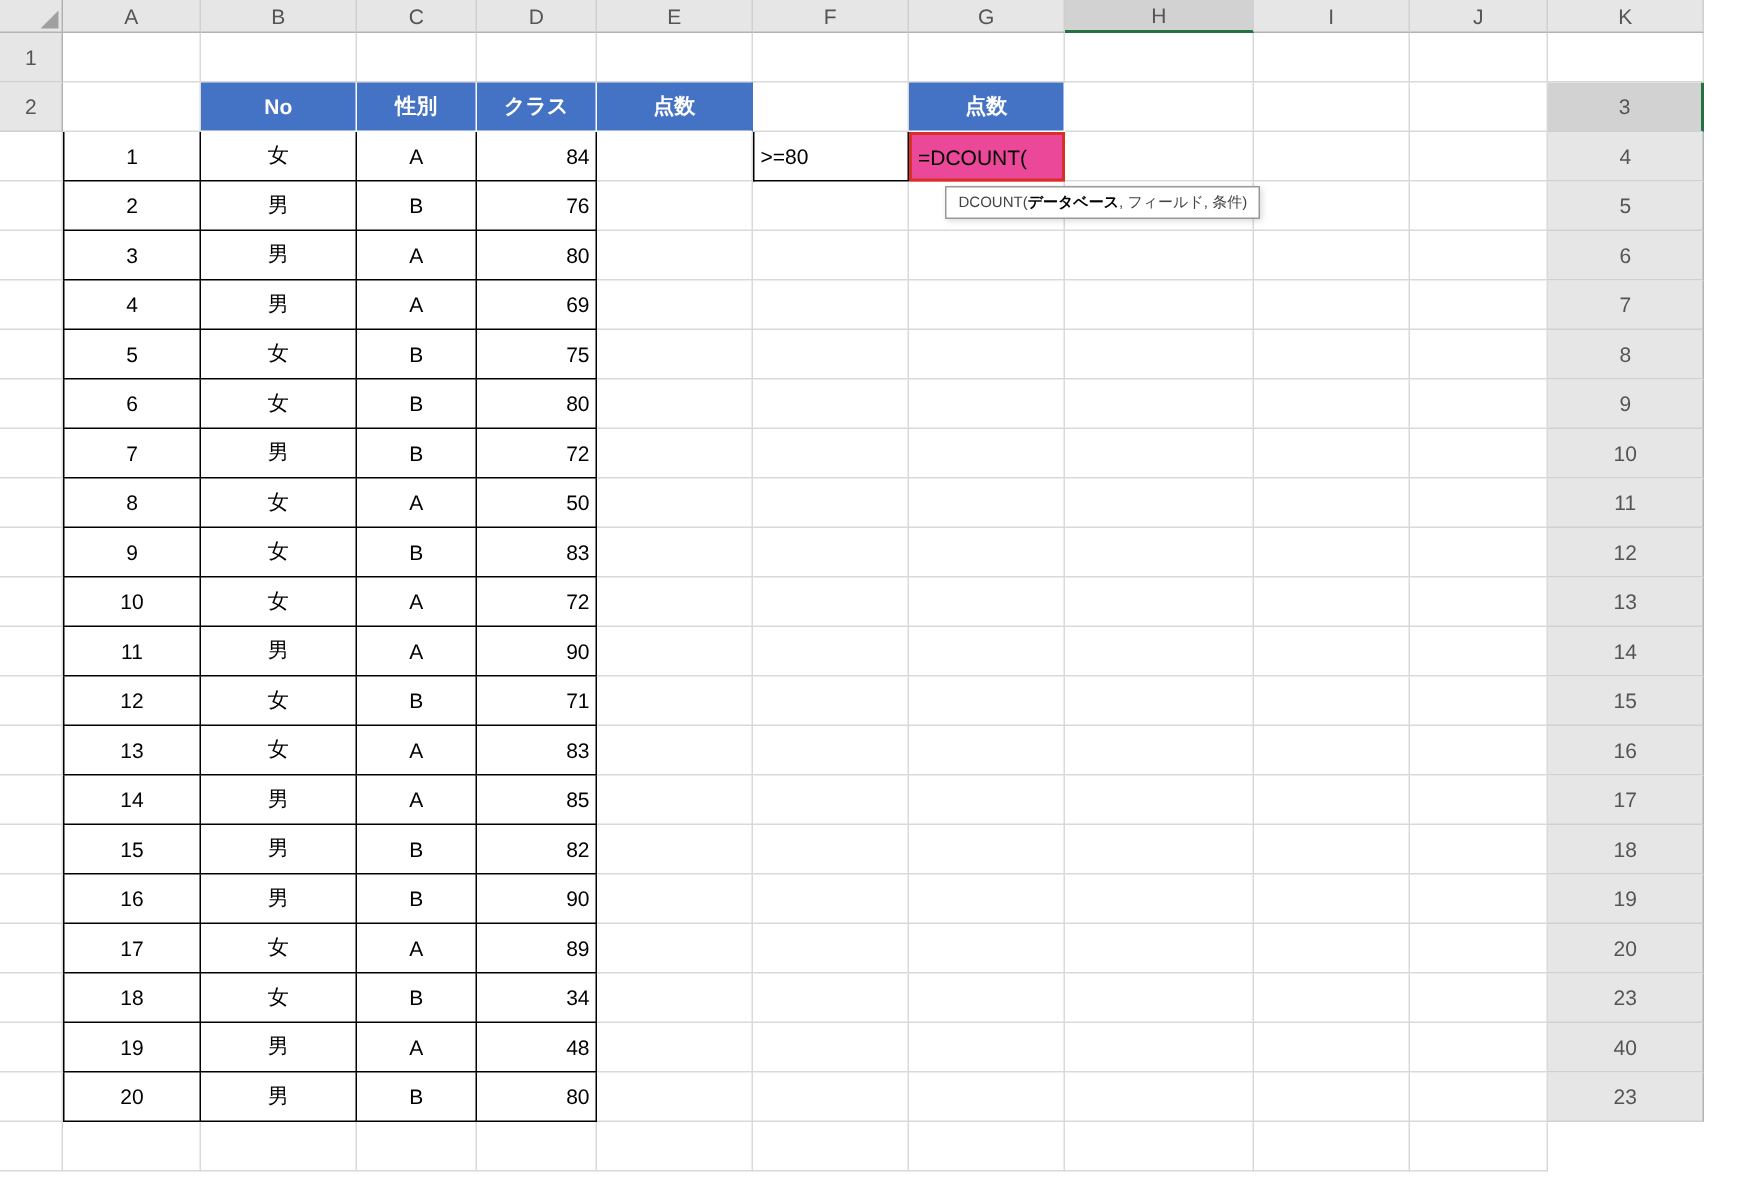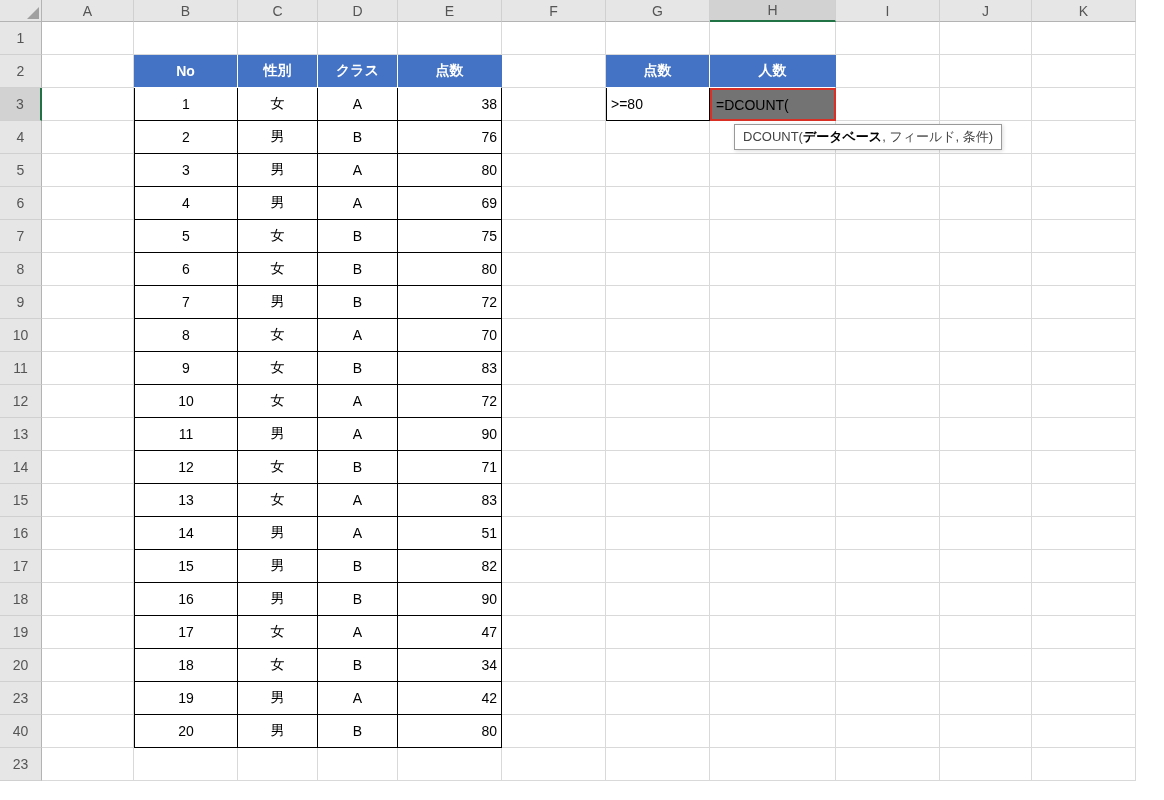--- a/index.html
+++ b/index.html
@@ -68,27 +68,27 @@
     border-right: 1px solid #000;
     border-bottom: 1px solid #000;
   }
   .boxed.firstcol { border-left: 1px solid #000; }
   .center { justify-content: center; }
   .right { justify-content: flex-end; }
   .left { justify-content: flex-start; }
   .formula-active {
     border: 2px solid #d93025;
     z-index: 5;
-    background: #737373;
+    background: #ec4899;
   }
   .tooltip {
     position: absolute;
     background: #fff;
     border: 1px solid #999;
-    font-size: 13px;
+    font-size: 10px;
     padding: 3px 8px;
     box-shadow: 1px 1px 4px rgba(0,0,0,.15);
     z-index: 20;
     white-space: nowrap;
     color: #444;
   }
   .tooltip b { font-weight: bold; color: #000; }
 </style>
 </head>
 <body>
@@ -119,30 +119,29 @@
     <div class="cell"></div>
     <div class="cell"></div>
     <div class="rowhdr">2</div>
     <div class="cell"></div>
     <div class="cell hdr-cell center">No</div>
     <div class="cell hdr-cell center">性別</div>
     <div class="cell hdr-cell center">クラス</div>
     <div class="cell hdr-cell last-col center">点数</div>
     <div class="cell"></div>
     <div class="cell hdr-cell center">点数</div>
-    <div class="cell hdr-cell last-col center">人数</div>
     <div class="cell"></div>
     <div class="cell"></div>
     <div class="cell"></div>
     <div class="rowhdr sel">3</div>
     <div class="cell"></div>
     <div class="cell boxed firstcol center">1</div>
     <div class="cell boxed center">女</div>
     <div class="cell boxed center">A</div>
-    <div class="cell boxed right">38</div>
+    <div class="cell boxed right">84</div>
     <div class="cell"></div>
     <div class="cell boxed firstcol left">&gt;=80</div>
     <div class="cell formula-active left" style="overflow: visible;">=DCOUNT(<div class="tooltip" style="left: 22px; top: 34px;">DCOUNT(<b>データベース</b>, フィールド, 条件)</div></div>
     <div class="cell"></div>
     <div class="cell"></div>
     <div class="cell"></div>
     <div class="rowhdr">4</div>
     <div class="cell"></div>
     <div class="cell boxed firstcol center">2</div>
     <div class="cell boxed center">男</div>
@@ -212,21 +211,21 @@
     <div class="cell"></div>
     <div class="cell"></div>
     <div class="cell"></div>
     <div class="cell"></div>
     <div class="cell"></div>
     <div class="rowhdr">10</div>
     <div class="cell"></div>
     <div class="cell boxed firstcol center">8</div>
     <div class="cell boxed center">女</div>
     <div class="cell boxed center">A</div>
-    <div class="cell boxed right">70</div>
+    <div class="cell boxed right">50</div>
     <div class="cell"></div>
     <div class="cell"></div>
     <div class="cell"></div>
     <div class="cell"></div>
     <div class="cell"></div>
     <div class="cell"></div>
     <div class="rowhdr">11</div>
     <div class="cell"></div>
     <div class="cell boxed firstcol center">9</div>
     <div class="cell boxed center">女</div>
@@ -284,21 +283,21 @@
     <div class="cell"></div>
     <div class="cell"></div>
     <div class="cell"></div>
     <div class="cell"></div>
     <div class="cell"></div>
     <div class="rowhdr">16</div>
     <div class="cell"></div>
     <div class="cell boxed firstcol center">14</div>
     <div class="cell boxed center">男</div>
     <div class="cell boxed center">A</div>
-    <div class="cell boxed right">51</div>
+    <div class="cell boxed right">85</div>
     <div class="cell"></div>
     <div class="cell"></div>
     <div class="cell"></div>
     <div class="cell"></div>
     <div class="cell"></div>
     <div class="cell"></div>
     <div class="rowhdr">17</div>
     <div class="cell"></div>
     <div class="cell boxed firstcol center">15</div>
     <div class="cell boxed center">男</div>
@@ -320,21 +319,21 @@
     <div class="cell"></div>
     <div class="cell"></div>
     <div class="cell"></div>
     <div class="cell"></div>
     <div class="cell"></div>
     <div class="rowhdr">19</div>
     <div class="cell"></div>
     <div class="cell boxed firstcol center">17</div>
     <div class="cell boxed center">女</div>
     <div class="cell boxed center">A</div>
-    <div class="cell boxed right">47</div>
+    <div class="cell boxed right">89</div>
     <div class="cell"></div>
     <div class="cell"></div>
     <div class="cell"></div>
     <div class="cell"></div>
     <div class="cell"></div>
     <div class="cell"></div>
     <div class="rowhdr">20</div>
     <div class="cell"></div>
     <div class="cell boxed firstcol center">18</div>
     <div class="cell boxed center">女</div>
@@ -344,21 +343,21 @@
     <div class="cell"></div>
     <div class="cell"></div>
     <div class="cell"></div>
     <div class="cell"></div>
     <div class="cell"></div>
     <div class="rowhdr">23</div>
     <div class="cell"></div>
     <div class="cell boxed firstcol center">19</div>
     <div class="cell boxed center">男</div>
     <div class="cell boxed center">A</div>
-    <div class="cell boxed right">42</div>
+    <div class="cell boxed right">48</div>
     <div class="cell"></div>
     <div class="cell"></div>
     <div class="cell"></div>
     <div class="cell"></div>
     <div class="cell"></div>
     <div class="cell"></div>
     <div class="rowhdr">40</div>
     <div class="cell"></div>
     <div class="cell boxed firstcol center">20</div>
     <div class="cell boxed center">男</div>

